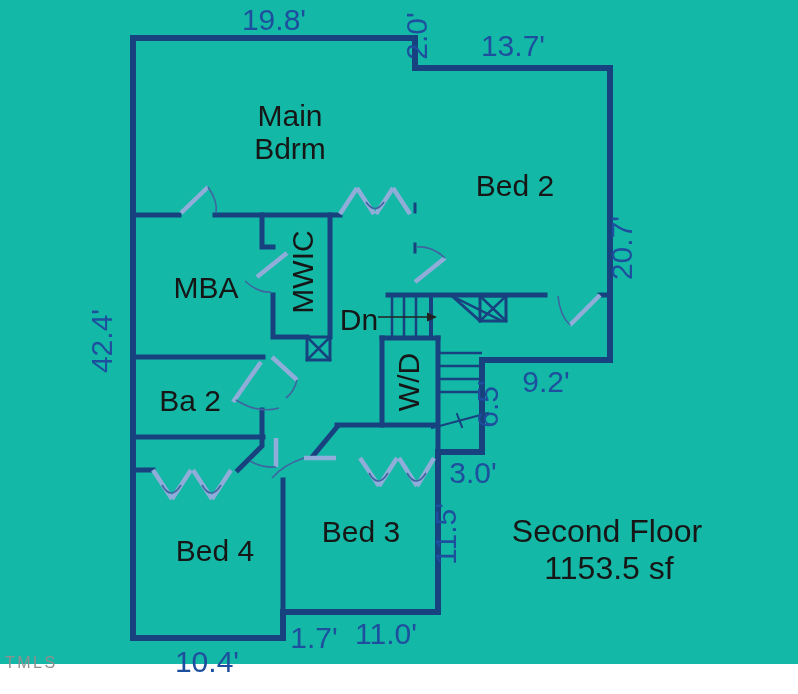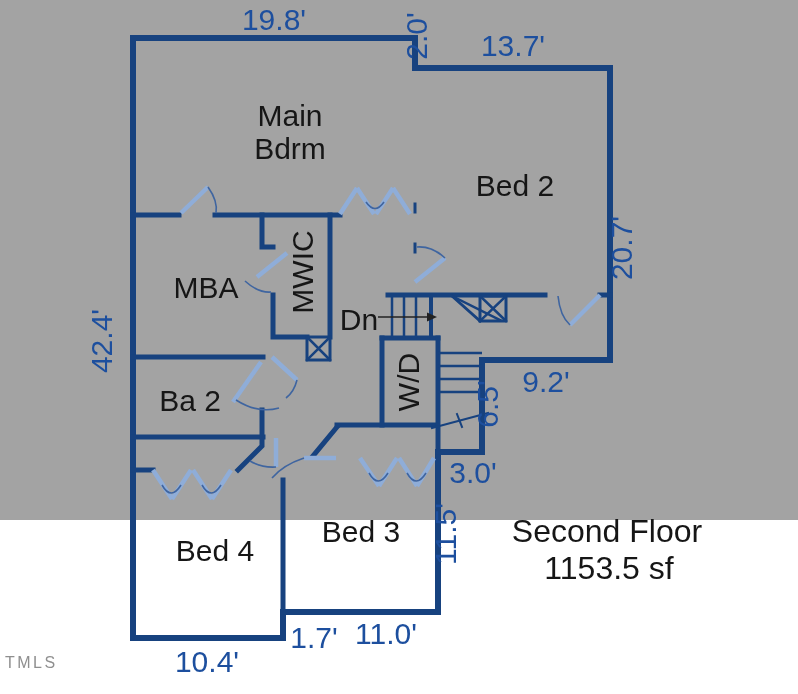--- a/index.html
+++ b/index.html
@@ -1,17 +1,17 @@
 <!DOCTYPE html>
 <html><head>
 <meta charset="utf-8">
 <style>
   html,body{margin:0;padding:0;background:#ffffff;}
   body{width:798px;height:694px;overflow:hidden;font-family:"Liberation Sans",sans-serif;}
-  #plan-wrap{position:relative;width:798px;height:520px;background:#a3a3a3;}
+  #plan-wrap{position:relative;width:798px;height:664px;background:#14b8a6;}
   svg{display:block;}
   .wall{stroke:#17427f;fill:none;stroke-linecap:square;}
   .wall-ext{stroke-width:6;}
   .wall-int{stroke-width:5;}
   .wall-thin{stroke-width:3;}
   .tread{stroke:#17427f;stroke-width:2.5;fill:none;}
   .leaf{stroke:#8fadd8;stroke-width:4.5;fill:none;stroke-linecap:butt;}
   .arc{stroke:#3f65a0;stroke-width:1.6;fill:none;}
   .dim{fill:#1d4f9e;font-size:30px;font-family:"Liberation Sans",sans-serif;}
   .room{fill:#161616;font-size:30px;font-family:"Liberation Sans",sans-serif;}

